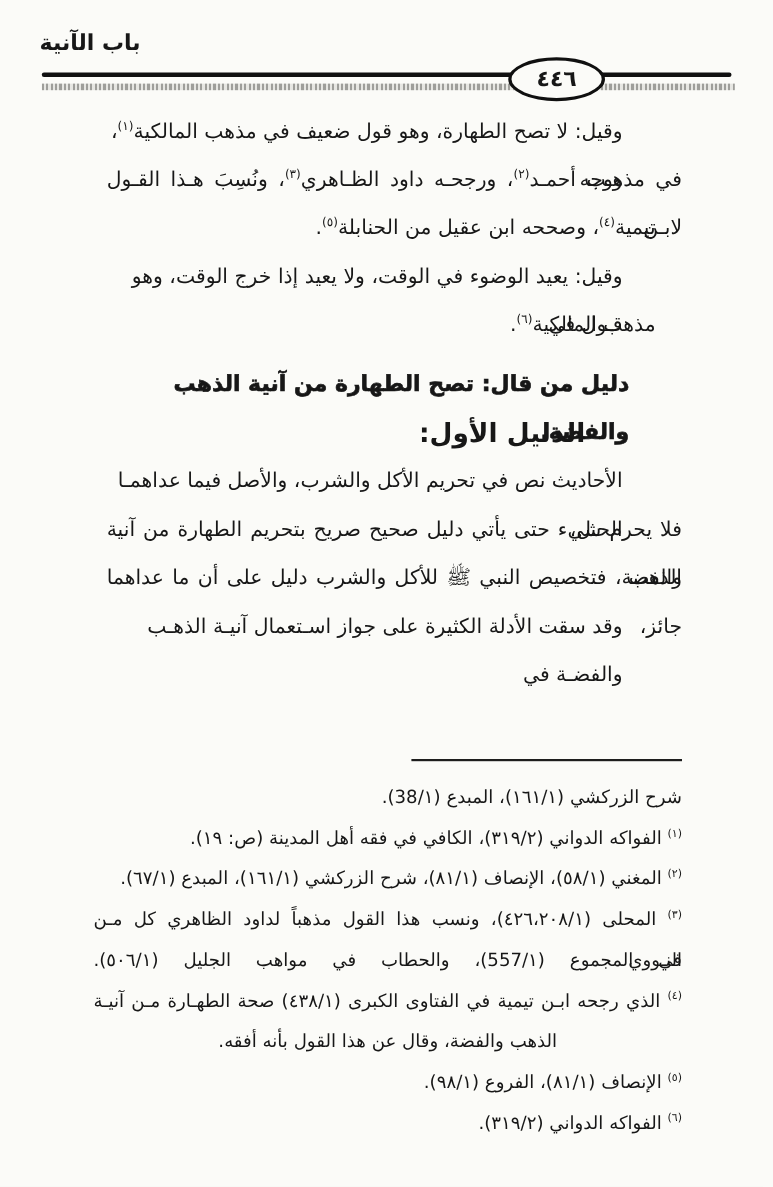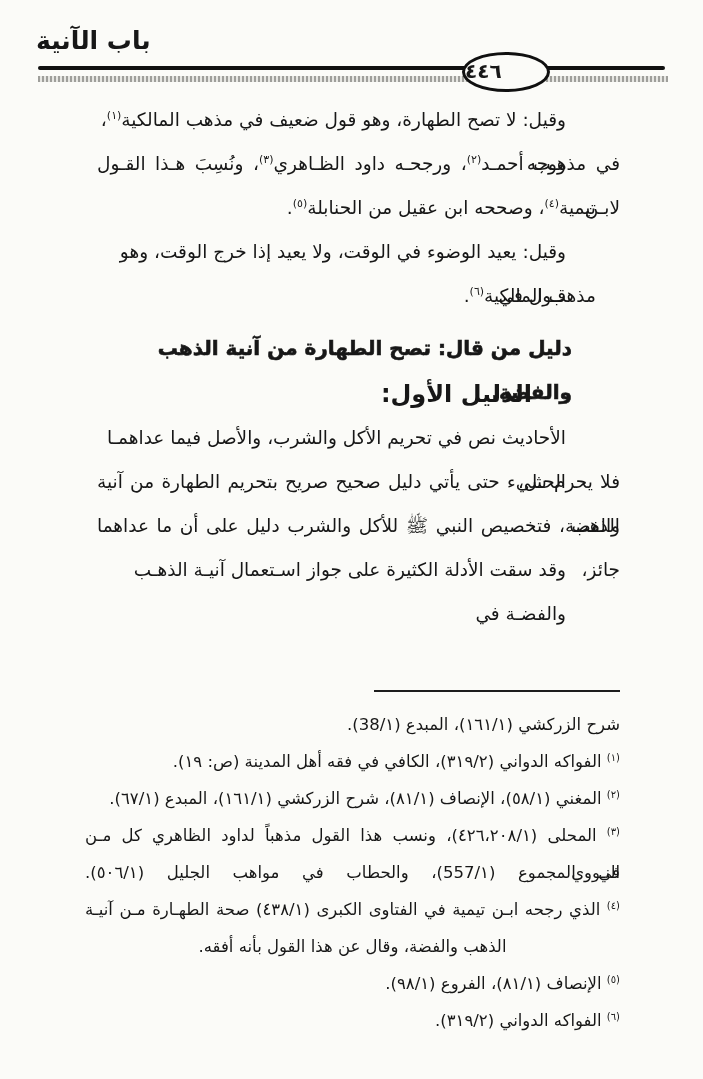--- a/index.html
+++ b/index.html
@@ -4,35 +4,35 @@
 <style>
   html,body{margin:0;padding:0;background:#e8e8e4;}
   .page{
     position:relative;width:703px;height:1079px;margin:0 auto;
     background:#fbfbf8;color:#171717;overflow:hidden;
     font-family:"DejaVu Sans",sans-serif;direction:rtl;
   }
   
   .chapter-title{
     position:absolute;left:36px;top:26px;
-    font-size:25px;font-weight:bold;letter-spacing:0.5px;
+    font-size:20px;font-weight:bold;letter-spacing:0.5px;
   }
   .rule-black{
     position:absolute;left:38px;top:66px;width:627px;height:4px;
     background:#101010;border-radius:2px;
   }
   .rule-stipple{
     position:absolute;left:38px;top:76px;width:630px;height:6px;
     background:repeating-linear-gradient(90deg,#8e8e8a 0 2px,#e3e3df 2px 4px);
     opacity:.85;
   }
   .page-oval{
     position:absolute;left:462px;top:52px;width:88px;height:40px;
     background:#fbfbf8;border:3px solid #101010;border-radius:50%;
-    display:flex;align-items:center;justify-content:flex-end;z-index:2;
+    display:flex;align-items:center;justify-content:center;z-index:2;
     box-sizing:border-box;
   }
   .page-oval span{
     font-size:20px;font-weight:bold;letter-spacing:3px;
     transform:translateY(-1px);
   }
   
   .body-text{
     position:absolute;top:98px;right:83px;left:97px;
   }

